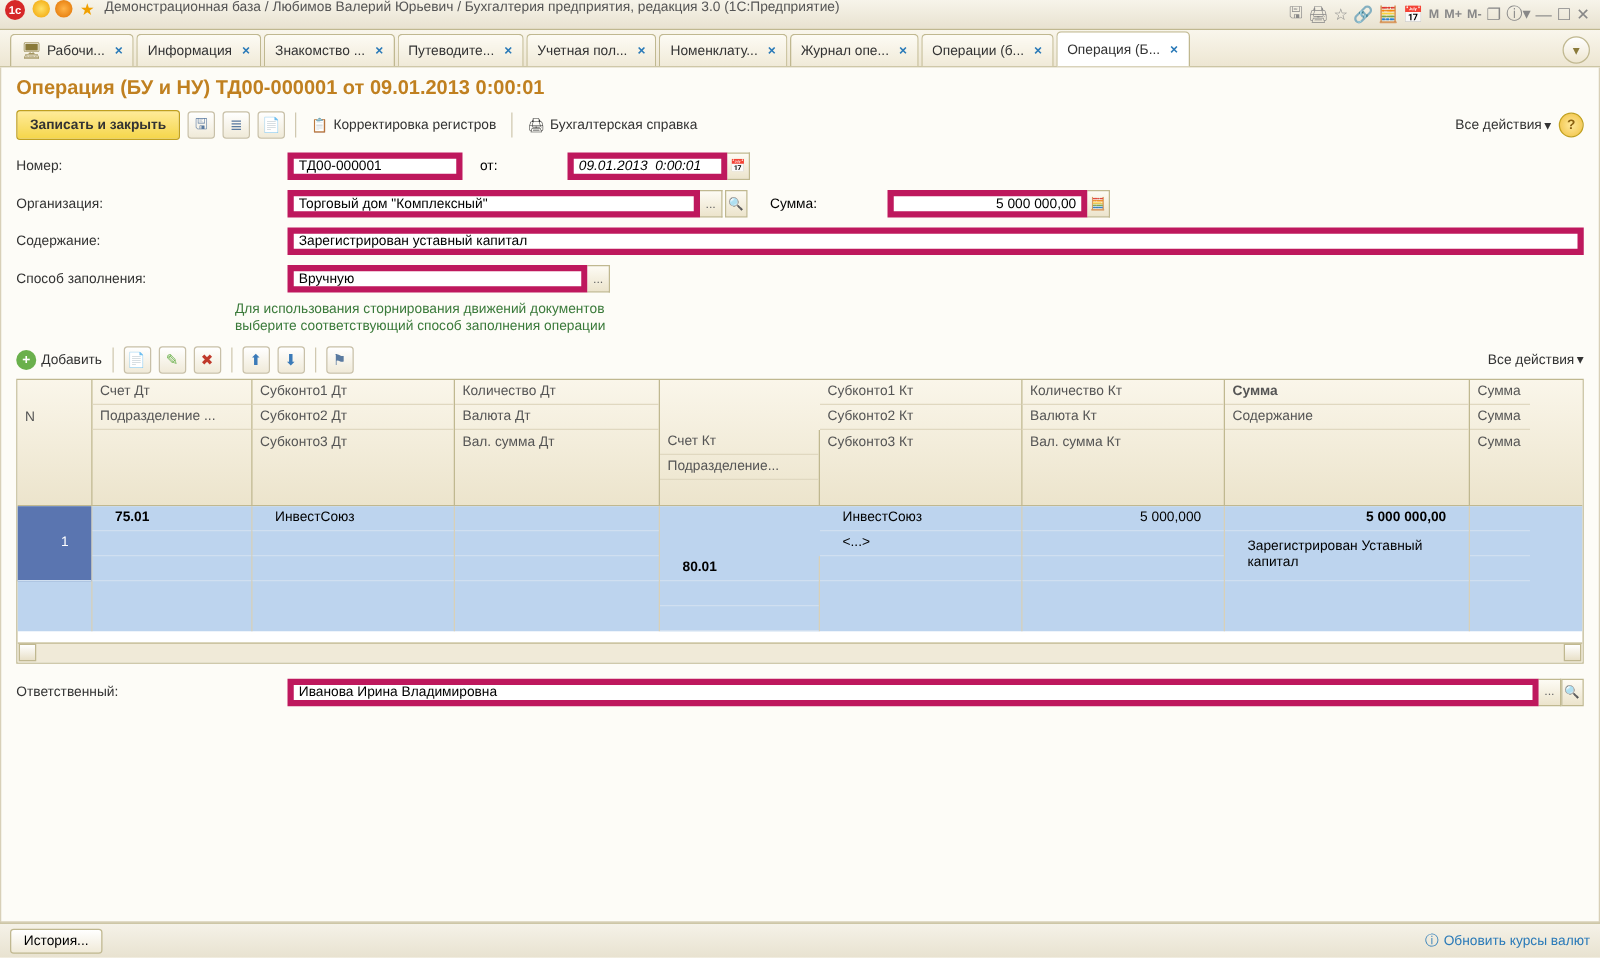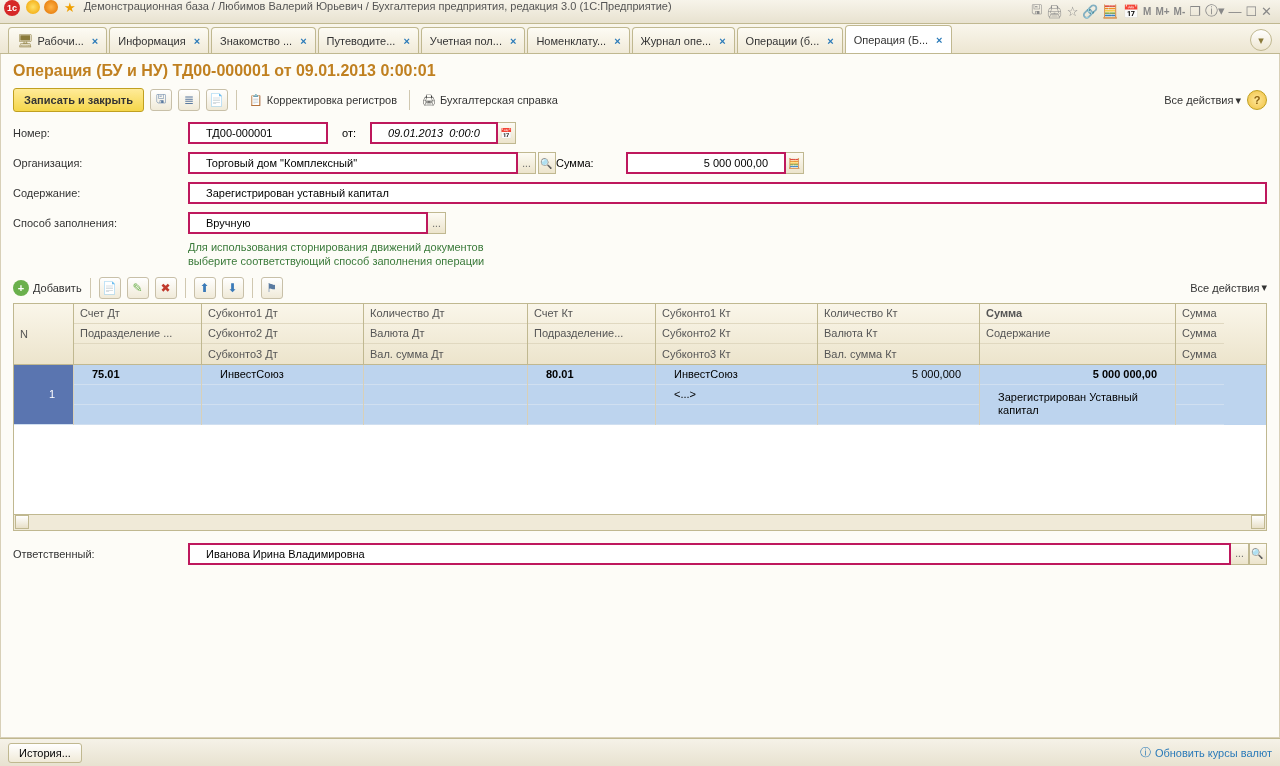--- a/index.html
+++ b/index.html
@@ -33,21 +33,21 @@
 .btn-primary { background: linear-gradient(#ffeb99, #f5d64a); border: 1px solid #c0a020; border-radius: 3px; padding: 4px 10px; font-weight: bold; color: #333; cursor: pointer; height: 24px; }
 .btn-icon { width: 22px; height: 22px; border: 1px solid #c8c0a8; border-radius: 3px; background: linear-gradient(#fff, #f0ead8); display: flex; align-items: center; justify-content: center; cursor: pointer; color: #5a7aa0; font-size: 12px; }
 .btn-link { display: flex; align-items: center; gap: 4px; cursor: pointer; color: #333; padding: 2px 4px; }
 .sep { width: 1px; height: 20px; background: #d0c8b0; margin: 0 2px; }
 .spacer { flex: 1; }
 .all-actions { color: #333; cursor: pointer; display: flex; align-items: center; gap: 2px; }
 .help-icon { width: 20px; height: 20px; border-radius: 50%; background: radial-gradient(#ffe89a,#f0c040); border: 1px solid #c0a020; display:flex; align-items:center; justify-content:center; font-weight:bold; color:#8a6010; cursor:pointer; }
 
 .form-row { display: flex; align-items: center; margin-bottom: 8px; }
 .form-label { width: 175px; color: #333; }
-.input { border: 2px solid #be185d; background: #fff; height: 22px; padding: 0 16px; }
+.input { border: 5px solid #be185d; background: #fff; height: 22px; padding: 0 4px; margin-left: 42px; }
 .input-wrap { display: flex; align-items: center; }
 .input-btn { width: 18px; height: 22px; border: 1px solid #c0b890; border-left: none; background: linear-gradient(#fdfbf4,#ece4cc); display:flex; align-items:center; justify-content:center; color: #666; cursor:pointer; font-size:10px;}
 .sum-input { text-align: right; width: 160px; }
 .hint { color: #3a7a3a; margin-left: 175px; font-size: 11px; line-height: 1.3; margin-top: -2px; margin-bottom: 8px; }
 
 .grid-toolbar { display: flex; align-items: center; gap: 6px; margin-bottom: 4px; }
 .add-btn { display: flex; align-items: center; gap: 4px; cursor: pointer; color: #333; }
 .add-icon { width: 16px; height: 16px; border-radius: 50%; background: #6ab04c; color: #fff; font-weight: bold; text-align: center; line-height: 16px; }
 
 .grid { border: 1px solid #c0b890; background: #fff; height: 228px; position: relative; overflow: hidden; }
@@ -65,21 +65,21 @@
 .right { justify-content: flex-end; }
 .grid-scroll { position: absolute; bottom: 0; left: 0; right: 0; height: 16px; background: #f0ead8; border-top: 1px solid #c0b890; display:flex; align-items:center;}
 .grid-scroll .thumb-l { width:14px; height:14px; border:1px solid #c0b890; background:linear-gradient(#fff,#e8e0c8); margin-left:1px;}
 .grid-scroll .thumb-r { width:14px; height:14px; border:1px solid #c0b890; background:linear-gradient(#fff,#e8e0c8); margin-left:auto; margin-right:1px;}
 
 .status-bar { position: absolute; bottom: 0; left: 0; right: 0; height: 28px; background: linear-gradient(#f5f2e8, #e8e2d0); border-top: 1px solid #c0b890; display: flex; align-items: center; padding: 0 8px; }
 .history-btn { border: 1px solid #c0b890; background: linear-gradient(#fff,#f0ead8); padding: 3px 10px; border-radius: 3px; cursor: pointer; }
 .status-right { margin-left: auto; color: #2a7ab8; cursor: pointer; display: flex; align-items: center; gap: 4px; }
 
 .c-n { width: 60px; } .c-dt { width: 128px; } .c-sub { width: 162px; } .c-qty { width: 164px; }
-.c-kt { width: 128px; } .c-subk { width: 162px; } .c-qtyk { width: 162px; } .c-sum { width: 196px; } .c-sumr { width: 48px; }
+.c-kt { width: 128px; margin-top: 40px; } .c-subk { width: 162px; } .c-qtyk { width: 162px; } .c-sum { width: 196px; } .c-sumr { width: 48px; }
 </style>
 </head>
 <body>
 
 <div class="title-bar">
   <div class="app-icon">1с</div>
   <div class="tb-btn tb-yellow"></div>
   <div class="tb-btn tb-orange"></div>
   <span class="tb-star">★</span>
   <span class="title-text">Демонстрационная база / Любимов Валерий Юрьевич / Бухгалтерия предприятия, редакция 3.0  (1С:Предприятие)</span>
@@ -180,21 +180,21 @@
     </div>
   </div>
 
   <div class="form-row">
     <div class="form-label">Организация:</div>
     <div class="input-wrap">
       <input class="input" style="width: 330px;" value="Торговый дом &quot;Комплексный&quot;">
       <div class="input-btn">...</div>
       <div class="input-btn" style="border-left:1px solid #c0b890;margin-left:2px">🔍</div>
     </div>
-    <div style="width:70px; ">Сумма:</div>
+    <div style="width:70px; padding-left:18px;">Сумма:</div>
     <div class="input-wrap">
       <input class="input sum-input" value="5 000 000,00" style="">
       <div class="input-btn">🧮</div>
     </div>
   </div>
 
   <div class="form-row">
     <div class="form-label">Содержание:</div>
     <input class="input" style="flex: 1 1 0%;" value="Зарегистрирован уставный капитал">
   </div>

